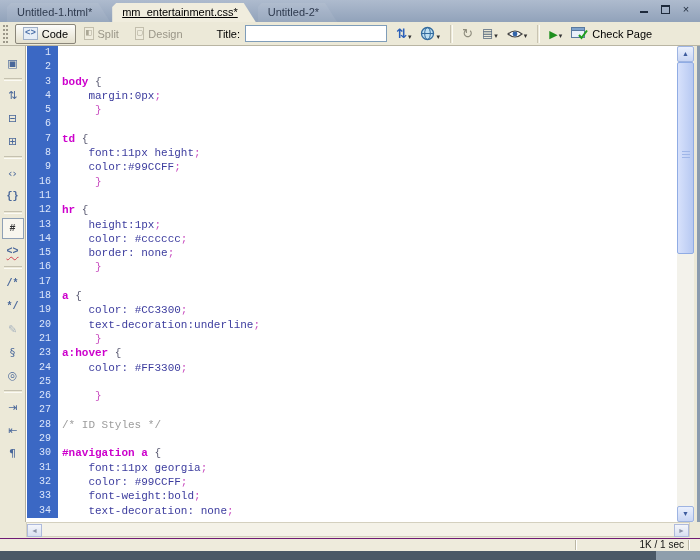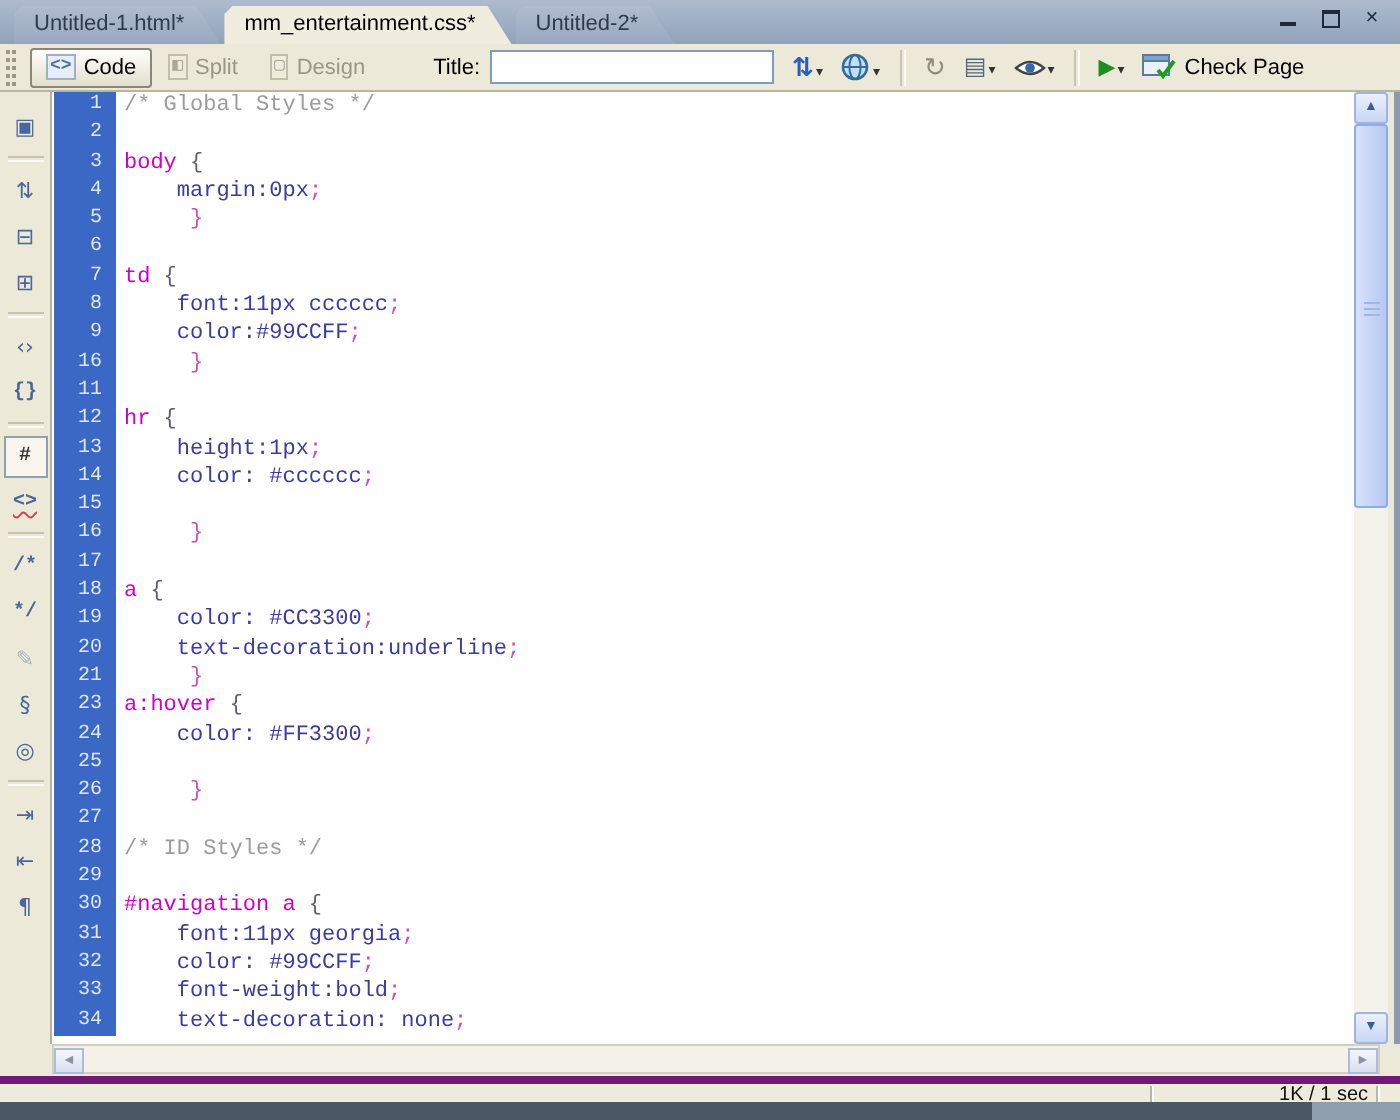--- a/index.html
+++ b/index.html
@@ -6,21 +6,21 @@
     font-family:"Liberation Sans","DejaVu Sans",sans-serif;background:#ECE9D8;}
   .app{position:relative;width:600px;height:560px;}
 
   
   .tabbar{position:absolute;left:0;top:0;width:700px;height:22px;
     background:linear-gradient(#AEBBCE,#91A2BA);display:flex;align-items:flex-end;}
   .tab{height:19px;line-height:19px;padding:0 18px 0 10px;font-size:11px;color:#2E3A4E;
     clip-path:polygon(0 100%,0 4px,4px 0,calc(100% - 12px) 0,100% 100%);
     background:rgba(255,255,255,0.07);margin-left:2px;cursor:default;white-space:nowrap;}
   .tab:first-child{margin-left:7px;}
-  .tab.active{background:#F0EDDE;color:#000;}
+  .tab.active{background:#F0EDDE;color:#000;text-decoration:underline;}
   .win-controls{position:absolute;right:8px;top:2px;display:flex;gap:9px;align-items:center;height:14px;}
   .wc{width:12px;height:12px;display:flex;align-items:center;justify-content:center;
     color:#1E2A3C;font-size:11px;line-height:12px;cursor:default;}
   .wc .min-bar{width:8px;height:2px;background:#1E2A3C;margin-top:6px;}
   .wc .restore-box{width:7px;height:6px;border:1px solid #1E2A3C;border-top:2px solid #1E2A3C;}
 
   
   .toolbar{position:absolute;left:0;top:22px;width:700px;height:24px;background:#ECE9D8;
     border-bottom:1px solid #B9B5A3;display:flex;align-items:center;box-sizing:border-box;}
   .grip{width:5px;height:18px;margin:0 7px 0 3px;
@@ -58,21 +58,21 @@
   .sb-btn.invalid{text-decoration:underline wavy #D0404E 1px;text-underline-offset:2px;}
   .sb-sep{width:18px;height:1px;margin:3px 0;border-top:1px solid #C5C1AF;border-bottom:1px solid #FBFAF4;}
 
   .editor{position:absolute;left:27px;top:0;width:649px;height:476px;background:#fff;overflow:hidden;}
   .cl{display:flex;height:14.3px;line-height:14.3px;white-space:pre;
     font-family:"Liberation Mono","DejaVu Sans Mono",monospace;font-size:11px;}
   .ln{flex:0 0 31px;background:#3B68C4;color:#DDE7FB;text-align:right;
     padding-right:7px;box-sizing:border-box;font-size:10px;}
   .lt{padding-left:4px;}
   .s-cm{color:#9C9C9C;}
-  .s-sel{color:#CC00CC;font-weight:normal;}
+  .s-sel{color:#CC00CC;font-weight:bold;}
   .s-pl{color:#5E5E76;}
   .s-pr{color:#3C3C9E;}
   .s-vl{color:#3C3C9E;margin-top:16px;}
   .s-sm{color:#C94FC0;}
   .s-br{color:#C94FC0;}
 
   
   .vscroll{position:absolute;left:677px;top:0;width:17px;height:476px;background:#F3F2EB;}
   .vbtn{position:absolute;left:0;width:17px;height:16px;background:linear-gradient(#EAF0FD,#C9D6F4);
     border:1px solid #9EB4E2;border-radius:2px;box-sizing:border-box;color:#3D5C9E;
@@ -90,21 +90,21 @@
   .hscroll{position:absolute;left:0;top:522px;width:700px;height:16px;background:#ECE9D8;}
   .htrack{position:absolute;left:26px;top:0;right:10px;height:15px;background:#F4F2E8;
     border:1px solid #D4D0BF;box-sizing:border-box;}
   .hbtn{position:absolute;top:1px;width:15px;height:13px;background:linear-gradient(#F4F6FB,#D9E0F0);
     border:1px solid #AEBADC;box-sizing:border-box;color:#8A93A8;font-size:7px;text-align:center;line-height:11px;}
   .hbtn.left{left:0;}
   .hbtn.right{right:0;}
 
   
   .statusbar{position:absolute;left:0;top:538px;width:700px;height:13px;background:#EEEBDC;
-    border-top:4px solid #701a75;box-sizing:border-box;}
+    border-top:1px solid #701a75;box-sizing:border-box;}
   .groove{position:absolute;top:1px;height:10px;width:0;
     border-left:1px solid #BAB6A4;border-right:1px solid #FFFFFF;}
   .g1{left:575px;} .g2{left:688px;}
   .status-size{position:absolute;right:16px;top:0;font-size:10px;color:#111;line-height:12px;}
 
   
   .bottomstrip{position:absolute;left:0;top:551px;width:700px;height:9px;background:#4A5866;}
   .bottomstrip .lite{position:absolute;right:0;top:0;width:44px;height:9px;background:#8E9EAC;}
 </style>
 </head>
@@ -203,35 +203,35 @@
         <div class="sb-btn mono">*/</div>
         <div class="sb-btn off">✎</div>
         <div class="sb-btn">§</div>
         <div class="sb-btn">◎</div>
         <div class="sb-sep"></div>
         <div class="sb-btn">⇥</div>
         <div class="sb-btn">⇤</div>
         <div class="sb-btn">¶</div>
       </div>
     <div class="editor" id="codeLines">
-        <div class="cl"><span class="ln">1</span><span class="lt"><span class="s-cm">/* Global Styles */</span></span></div>
+        <div class="cl"><span class="ln">1</span></div>
         <div class="cl"><span class="ln">2</span><span class="lt"></span></div>
         <div class="cl"><span class="ln">3</span><span class="lt"><span class="s-sel">body</span><span class="s-pl"> {</span></span></div>
         <div class="cl"><span class="ln">4</span><span class="lt"><span class="s-pl">    </span><span class="s-pr">margin:</span><span class="s-vl">0px</span><span class="s-sm">;</span></span></div>
         <div class="cl"><span class="ln">5</span><span class="lt"><span class="s-pl">     </span><span class="s-br">}</span></span></div>
         <div class="cl"><span class="ln">6</span><span class="lt"></span></div>
         <div class="cl"><span class="ln">7</span><span class="lt"><span class="s-sel">td</span><span class="s-pl"> {</span></span></div>
-        <div class="cl"><span class="ln">8</span><span class="lt"><span class="s-pl">    </span><span class="s-pr">font:</span><span class="s-vl">11px cccccc</span><span class="s-sm">;</span></span></div>
+        <div class="cl"><span class="ln">8</span><span class="lt"><span class="s-pl">    </span><span class="s-pr">font:</span><span class="s-vl">11px height</span><span class="s-sm">;</span></span></div>
         <div class="cl"><span class="ln">9</span><span class="lt"><span class="s-pl">    </span><span class="s-pr">color:</span><span class="s-vl">#99CCFF</span><span class="s-sm">;</span></span></div>
         <div class="cl"><span class="ln">16</span><span class="lt"><span class="s-pl">     </span><span class="s-br">}</span></span></div>
         <div class="cl"><span class="ln">11</span><span class="lt"></span></div>
         <div class="cl"><span class="ln">12</span><span class="lt"><span class="s-sel">hr</span><span class="s-pl"> {</span></span></div>
         <div class="cl"><span class="ln">13</span><span class="lt"><span class="s-pl">    </span><span class="s-pr">height:</span><span class="s-vl">1px</span><span class="s-sm">;</span></span></div>
         <div class="cl"><span class="ln">14</span><span class="lt"><span class="s-pl">    </span><span class="s-pr">color:</span><span class="s-pl"> </span><span class="s-vl">#cccccc</span><span class="s-sm">;</span></span></div>
-        <div class="cl"><span class="ln">15</span></div>
+        <div class="cl"><span class="ln">15</span><span class="lt"><span class="s-pl">    </span><span class="s-pr">border:</span><span class="s-pl"> </span><span class="s-vl">none</span><span class="s-sm">;</span></span></div>
         <div class="cl"><span class="ln">16</span><span class="lt"><span class="s-pl">     </span><span class="s-br">}</span></span></div>
         <div class="cl"><span class="ln">17</span><span class="lt"></span></div>
         <div class="cl"><span class="ln">18</span><span class="lt"><span class="s-sel">a</span><span class="s-pl"> {</span></span></div>
         <div class="cl"><span class="ln">19</span><span class="lt"><span class="s-pl">    </span><span class="s-pr">color:</span><span class="s-pl"> </span><span class="s-vl">#CC3300</span><span class="s-sm">;</span></span></div>
         <div class="cl"><span class="ln">20</span><span class="lt"><span class="s-pl">    </span><span class="s-pr">text-decoration:</span><span class="s-vl">underline</span><span class="s-sm">;</span></span></div>
         <div class="cl"><span class="ln">21</span><span class="lt"><span class="s-pl">     </span><span class="s-br">}</span></span></div>
         <div class="cl"><span class="ln">23</span><span class="lt"><span class="s-sel">a:hover</span><span class="s-pl"> {</span></span></div>
         <div class="cl"><span class="ln">24</span><span class="lt"><span class="s-pl">    </span><span class="s-pr">color:</span><span class="s-pl"> </span><span class="s-vl">#FF3300</span><span class="s-sm">;</span></span></div>
         <div class="cl"><span class="ln">25</span></div>
         <div class="cl"><span class="ln">26</span><span class="lt"><span class="s-pl">     </span><span class="s-br">}</span></span></div>

